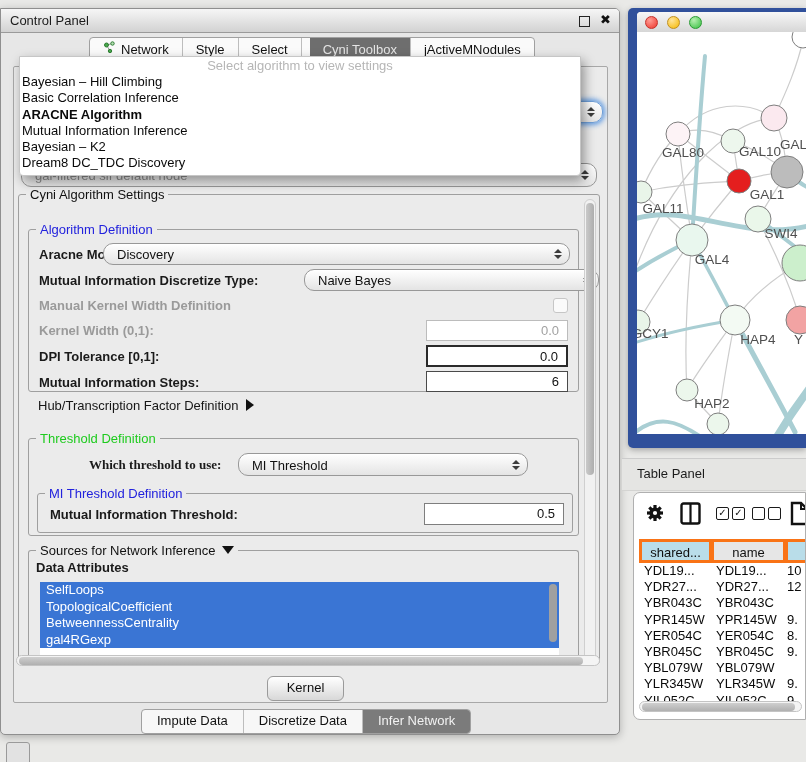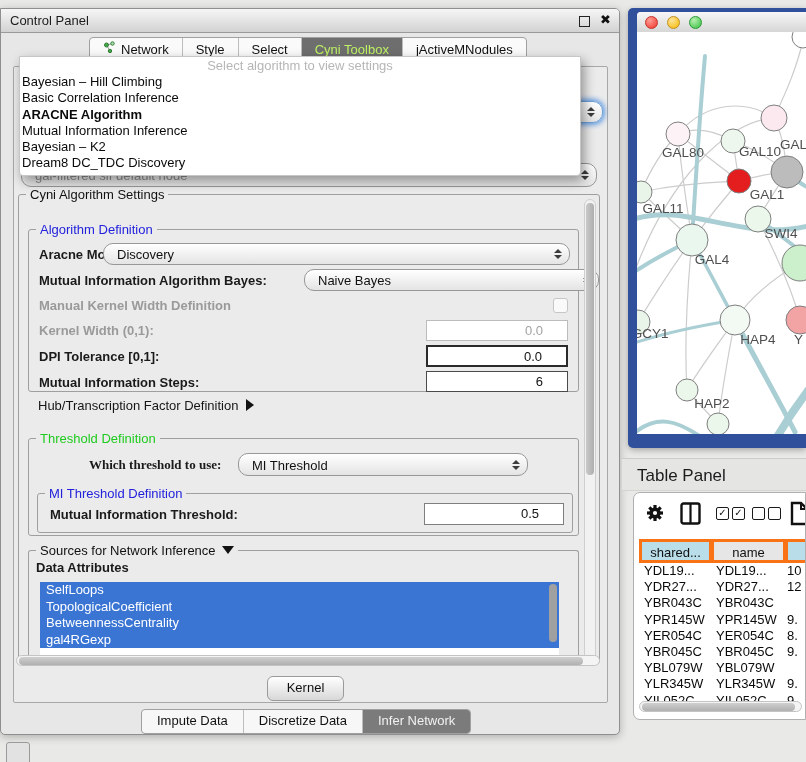--- a/index.html
+++ b/index.html
@@ -14,21 +14,21 @@
   #cp-title{position:absolute;left:9px;top:4px;font-size:13px;color:#1c1c1c;}
   .win-float{position:absolute;right:29px;top:7px;width:9px;height:9px;border:1.5px solid #222;background:transparent;}
   .win-close{position:absolute;right:8px;top:3px;font-size:13px;font-weight:bold;color:#111;line-height:16px;}
 
   
   #top-tabs{position:absolute;left:88px;top:28px;height:22px;display:flex;border:1px solid #a0a0a0;
       border-radius:4px;background:#fafafa;overflow:hidden;}
   #top-tabs .tab{display:flex;align-items:center;gap:5px;padding:0 13px;font-size:13px;color:#111;
       border-right:1px solid #bdbdbd;white-space:nowrap;}
   #top-tabs .tab:last-child{border-right:none;}
-  #top-tabs .tab.sel{background:#6e6e6e;color:#bef264;}
+  #top-tabs .tab.sel{background:#6e6e6e;color:#e5e5e5;margin-left:8px;}
 
   
   #content-panel{position:absolute;left:12px;top:57px;width:595px;height:637px;background:#ebebeb;
       border:1px solid #a8a8a8;border-radius:2px;box-sizing:border-box;}
 
   
   .combo{position:absolute;height:22px;border:1px solid #989898;border-radius:10px;
       background:linear-gradient(#ffffff,#e4e4e4);font-size:13px;line-height:22px;
       padding-left:13px;color:#111;box-sizing:border-box;box-shadow:0 1px 1px rgba(255,255,255,.8) inset;}
   .combo .arrows{position:absolute;right:7px;top:50%;transform:translateY(-50%);
@@ -48,21 +48,21 @@
   #algo-popup .item.bold{font-weight:bold;}
 
   
   .group{position:absolute;border:1px solid #9f9f9f;border-radius:3px;box-sizing:border-box;}
   .gtitle{position:absolute;top:-8px;left:7px;background:#ebebeb;padding:0 4px;font-size:13px;line-height:15px;white-space:nowrap;}
   .blue{color:#2222dd;} .green{color:#1ecb1e;} .dark{color:#111;}
 
   .lbl{position:absolute;font-size:13px;font-weight:bold;color:#1a1a1a;white-space:nowrap;}
   .lbl.dis{color:#9a9a9a;}
   .field{position:absolute;background:#fff;font-size:13px;line-height:19px;text-align:right;
-      padding-right:24px;color:#111;box-sizing:border-box;}
+      padding-right:8px;color:#111;box-sizing:border-box;}
   .tri-right{display:inline-block;width:0;height:0;border-top:6px solid transparent;border-bottom:6px solid transparent;
       border-left:8px solid #111;vertical-align:-1px;margin-left:8px;}
   .tri-down{display:inline-block;width:0;height:0;border-left:6px solid transparent;border-right:6px solid transparent;
       border-top:8px solid #111;vertical-align:1px;margin-left:6px;}
 
   
   #attr-list{position:absolute;left:11px;top:31px;width:519px;height:80px;background:#fff;overflow:hidden;}
   #attr-list .li{height:16.5px;line-height:16.5px;font-size:13px;padding-left:6px;color:#111;}
   #attr-list .li.sel{background:#3a75d4;color:#fff;}
   #attr-vsb{position:absolute;right:2px;top:2px;width:8px;height:58px;background:#a0a0a0;border-radius:5px;}
@@ -91,21 +91,21 @@
   #net-titlebar{position:absolute;left:0;top:0;right:0;height:20px;background:linear-gradient(#f7f7f7,#d6d6d6);
       border-bottom:1px solid #a8a8a8;}
   .light{position:absolute;top:4px;width:13px;height:13px;border-radius:50%;box-sizing:border-box;}
   .light.red{left:8px;background:radial-gradient(circle at 35% 30%,#ff9d95,#ee352b);border:1px solid #c3312a;}
   .light.green{left:52px;background:radial-gradient(circle at 35% 30%,#b6efb0,#35bf3f);border:1px solid #2a9a34;}
   #netcanvas{position:absolute;left:0;top:20px;width:169px;height:402px;background:#fff;}
 
   
   #tp-titlebar{position:absolute;left:622px;top:458px;width:184px;height:31px;background:#e5e5e3;
       border-top:1px solid #cccccc;border-bottom:1px solid #d4d4d2;}
-  #tp-title{position:absolute;left:15px;top:7px;font-size:17px;color:#1c1c1c;}
+  #tp-title{position:absolute;left:15px;top:7px;font-size:13px;color:#1c1c1c;}
   #tablewin{position:absolute;left:633px;top:492px;width:173px;height:228px;background:#ffffff;
       border:1px solid #b0b0b0;border-radius:7px 0 0 7px;box-sizing:border-box;overflow:hidden;}
   .thead-cell{position:absolute;top:46px;height:24px;border:3px solid #f97316;box-sizing:border-box;
       font-size:13px;text-align:center;line-height:22px;color:#111;}
   .thead-cell.blue-bg{background:#b9dde9;}
   .thead-cell.gray-bg{background:#e6e6e6;}
   #tbody{position:absolute;left:5px;top:70px;right:0;height:140px;overflow:hidden;}
   .trow{position:relative;height:16.2px;font-size:13px;color:#0a0a0a;}
   .trow span{position:absolute;top:0;line-height:16.2px;white-space:nowrap;}
   .trow .c1{left:5px;} .trow .c2{left:77px;} .trow .c3{left:148px;}
@@ -190,21 +190,21 @@
 
         <span class="lbl" style="left:10px;top:17px;">Aracne Mode:</span>
         <div class="combo" style="left:74px;top:13px;width:467px;">
           <span>Discovery</span>
           <span class="arrows">
               <i class="up"></i>
               <i class="dn"></i>
             </span>
         </div>
 
-        <span class="lbl" style="left:10px;top:43px;">Mutual Information Algorithm Bayes:</span>
+        <span class="lbl" style="left:10px;top:43px;">Mutual Information Discretize Type:</span>
         <div class="combo" style="left:246px;top:39px;width:295px;margin-left:29px;">
           <span>Naive Bayes</span>
           <span class="arrows">
               <i class="up"></i>
               <i class="dn"></i>
             </span>
         </div>
 
         <span class="lbl dis" style="left:10px;top:68px;">Manual Kernel Width Definition</span>
         <span class="checkbox" style="right:10px;top:68px;"></span>

